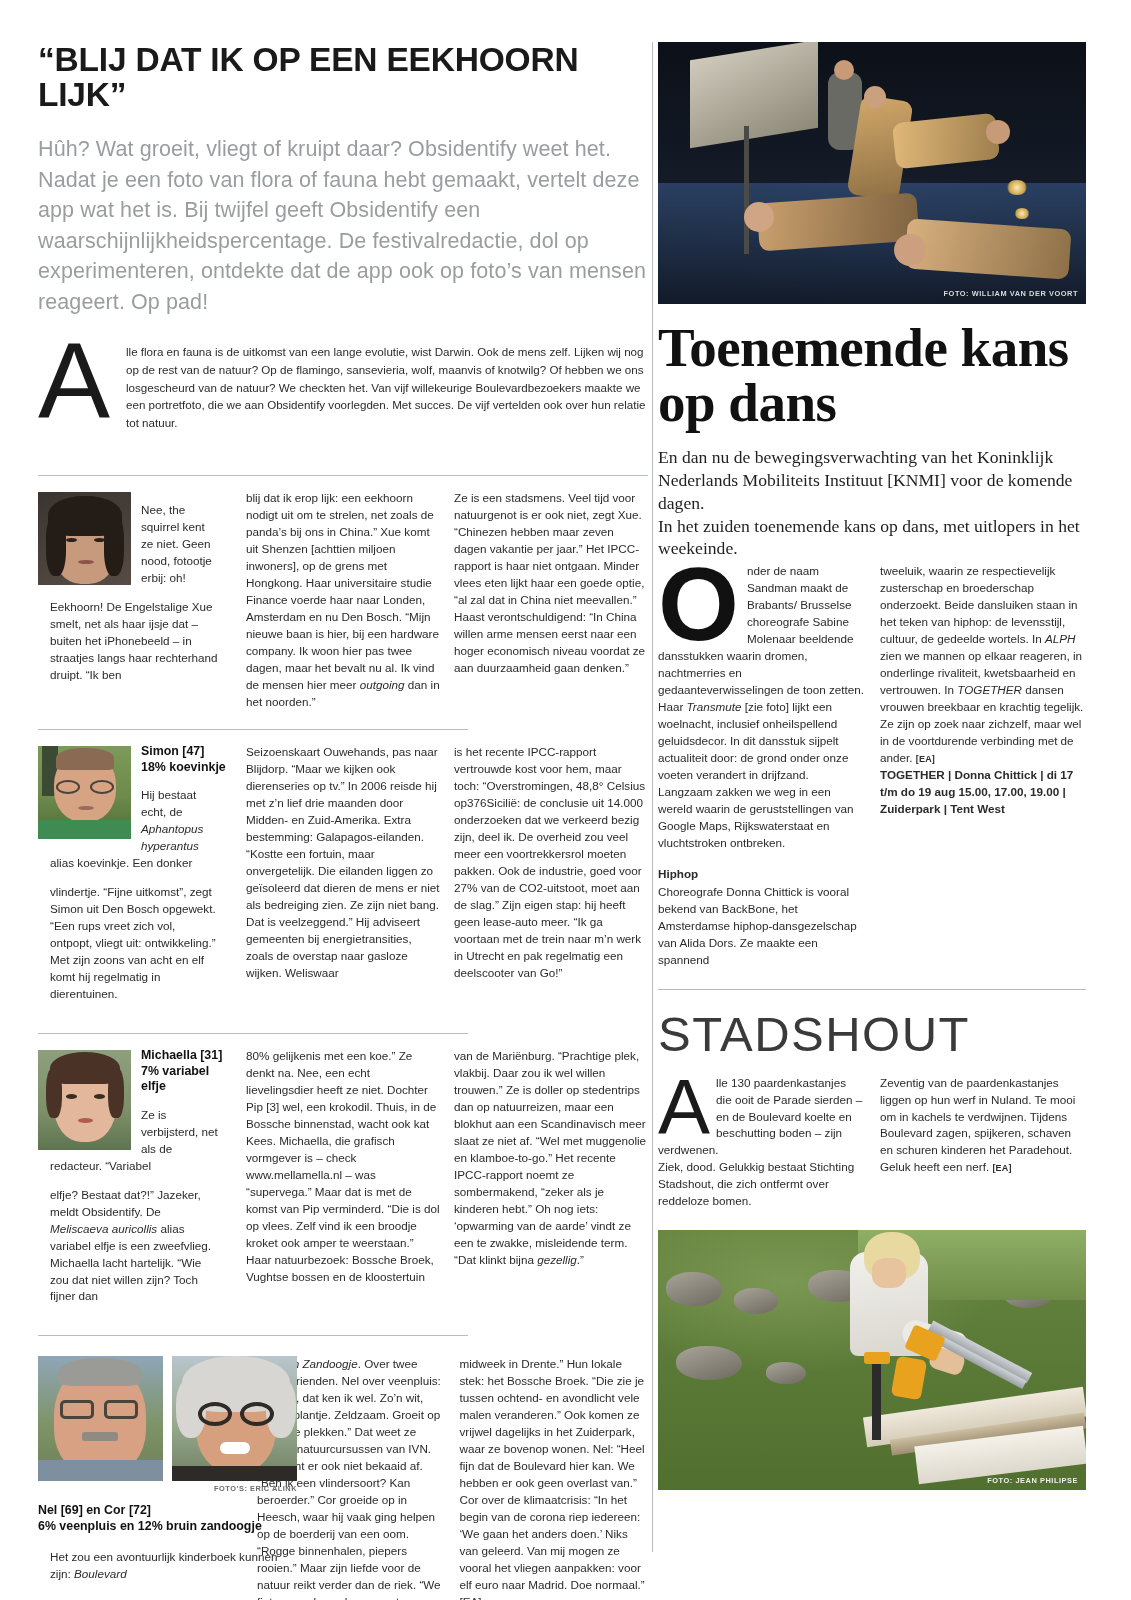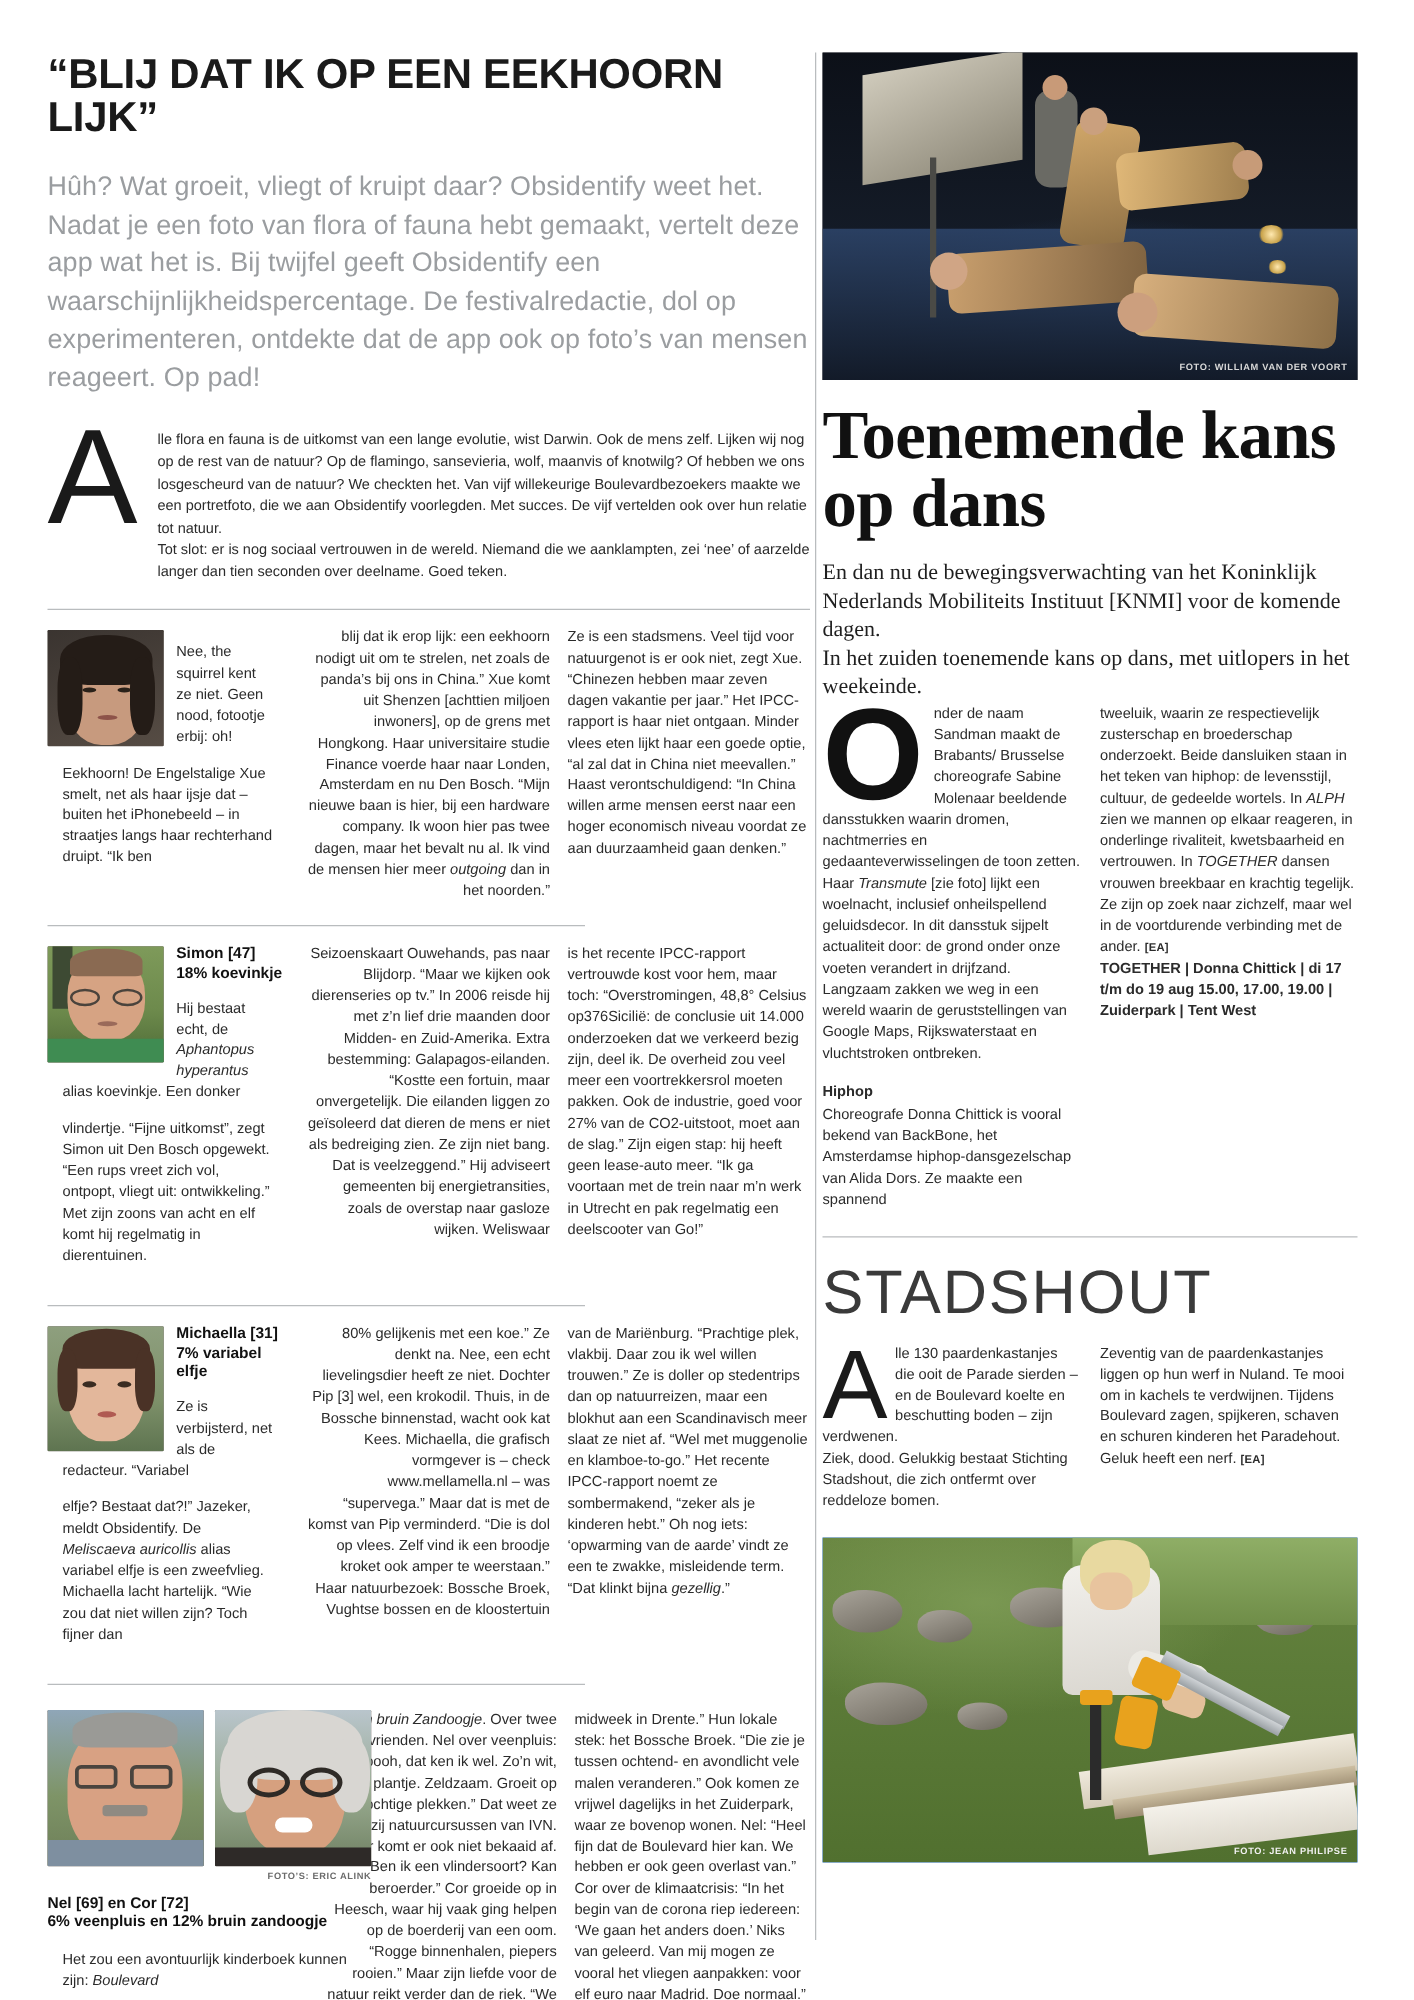--- a/index.html
+++ b/index.html
@@ -51,21 +51,21 @@
   }
   .intro-text p { margin:0; }
 
   
   .profile { position:relative; margin-top:14px; }
   .hr { border:0; border-top:1px solid #b9bcbe; margin:18px 0 0 0; width:430px; }
   .hr-full { border:0; border-top:1px solid #b9bcbe; margin:20px 0 0 0; width:610px; }
 
   .cols3 { display:flex; gap:14px; }
   .c1 { width:198px; position:relative; }
-  .c2 { width:198px;text-align:right; }
+  .c2 { width:198px; }
   .c3 { width:198px; }
   .c2 p, .c3 p { margin:0; font-size:11.7px; line-height:1.45; color:#2b2b2b; }
 
   .portrait {
     width:93px; height:93px; float:left; margin:2px 10px 4px 0;
     background:#6f6a63; border-radius:1px; overflow:hidden; position:relative;
   }
   .portrait.tall { height:100px; }
   .pname { font-weight:bold; font-size:12.4px; line-height:1.26; color:#111; margin:0 0 9px 0; }
   .pbody { font-size:11.7px; line-height:1.45; color:#2b2b2b; margin:12px; }
@@ -122,21 +122,21 @@
   }
 
   h2.thin-head {
     font-family:"Liberation Sans", sans-serif;
     font-weight:300; font-size:49px; line-height:1;
     letter-spacing:1.5px; color:#3a3a3a; margin:20px 0 16px 0;
   }
 
   .hr-r { border:0; border-top:1px solid #b9bcbe; margin:20px 0 0 0; width:428px; }
 
-  .photo-bottom { width:428px; height:260px; margin-top:20px; position:relative; overflow:hidden; background:#3b82f6; }
+  .photo-bottom { width:428px; height:260px; margin-top:20px; position:relative; overflow:hidden; background:#0c4a6e; }
   .photo-bottom .cred {
     position:absolute; right:8px; bottom:5px;
     font-size:7.4px; letter-spacing:0.55px; color:#f0f0f0; font-weight:bold;
   }
 
   
   .px { position:absolute; }
   .hero-stage { position:absolute; inset:0;
     background:
       radial-gradient(ellipse 60% 40% at 52% 78%, rgba(40,62,96,.95), rgba(10,13,22,0) 70%),
@@ -173,21 +173,20 @@
   <div class="left-col">
 
     <h1 class="headline">“BLIJ DAT IK OP EEN EEKHOORN LIJK”</h1>
 
     <p class="standfirst">Hûh? Wat groeit, vliegt of kruipt daar? Obsidentify weet het. Nadat je een foto van flora of fauna hebt gemaakt, vertelt deze app wat het is. Bij twijfel geeft Obsidentify een waarschijnlijkheidspercentage. De festivalredactie, dol op experimenteren, ontdekte dat de app ook op foto’s van mensen reageert. Op pad!</p>
 
     <div class="intro">
       <div class="dropcap-A">A</div>
       <div class="intro-text">
         <p>lle flora en fauna is de uitkomst van een lange evolutie, wist Darwin. Ook de mens zelf. Lijken wij nog op de rest van de natuur? Op de flamingo, sansevieria, wolf, maanvis of knotwilg? Of hebben we ons losgescheurd van de natuur? We checkten het. Van vijf willekeurige Boulevardbezoekers maakte we een portretfoto, die we aan Obsidentify voorlegden. Met succes. De vijf vertelden ook over hun relatie tot natuur.</p>
-        <p>Tot slot: er is nog sociaal vertrouwen in de wereld. Niemand die we aanklampten, zei ‘nee’ of aarzelde langer dan tien seconden over deelname. Goed teken.</p>
       </div>
     </div>
 
     <hr class="hr-full">
 
     <div class="profile">
       <div class="cols3">
         <div class="c1">
           <div class="portrait">
             <div class="px" style="inset:0;background:linear-gradient(160deg,#3a3430,#564c44);"></div>

